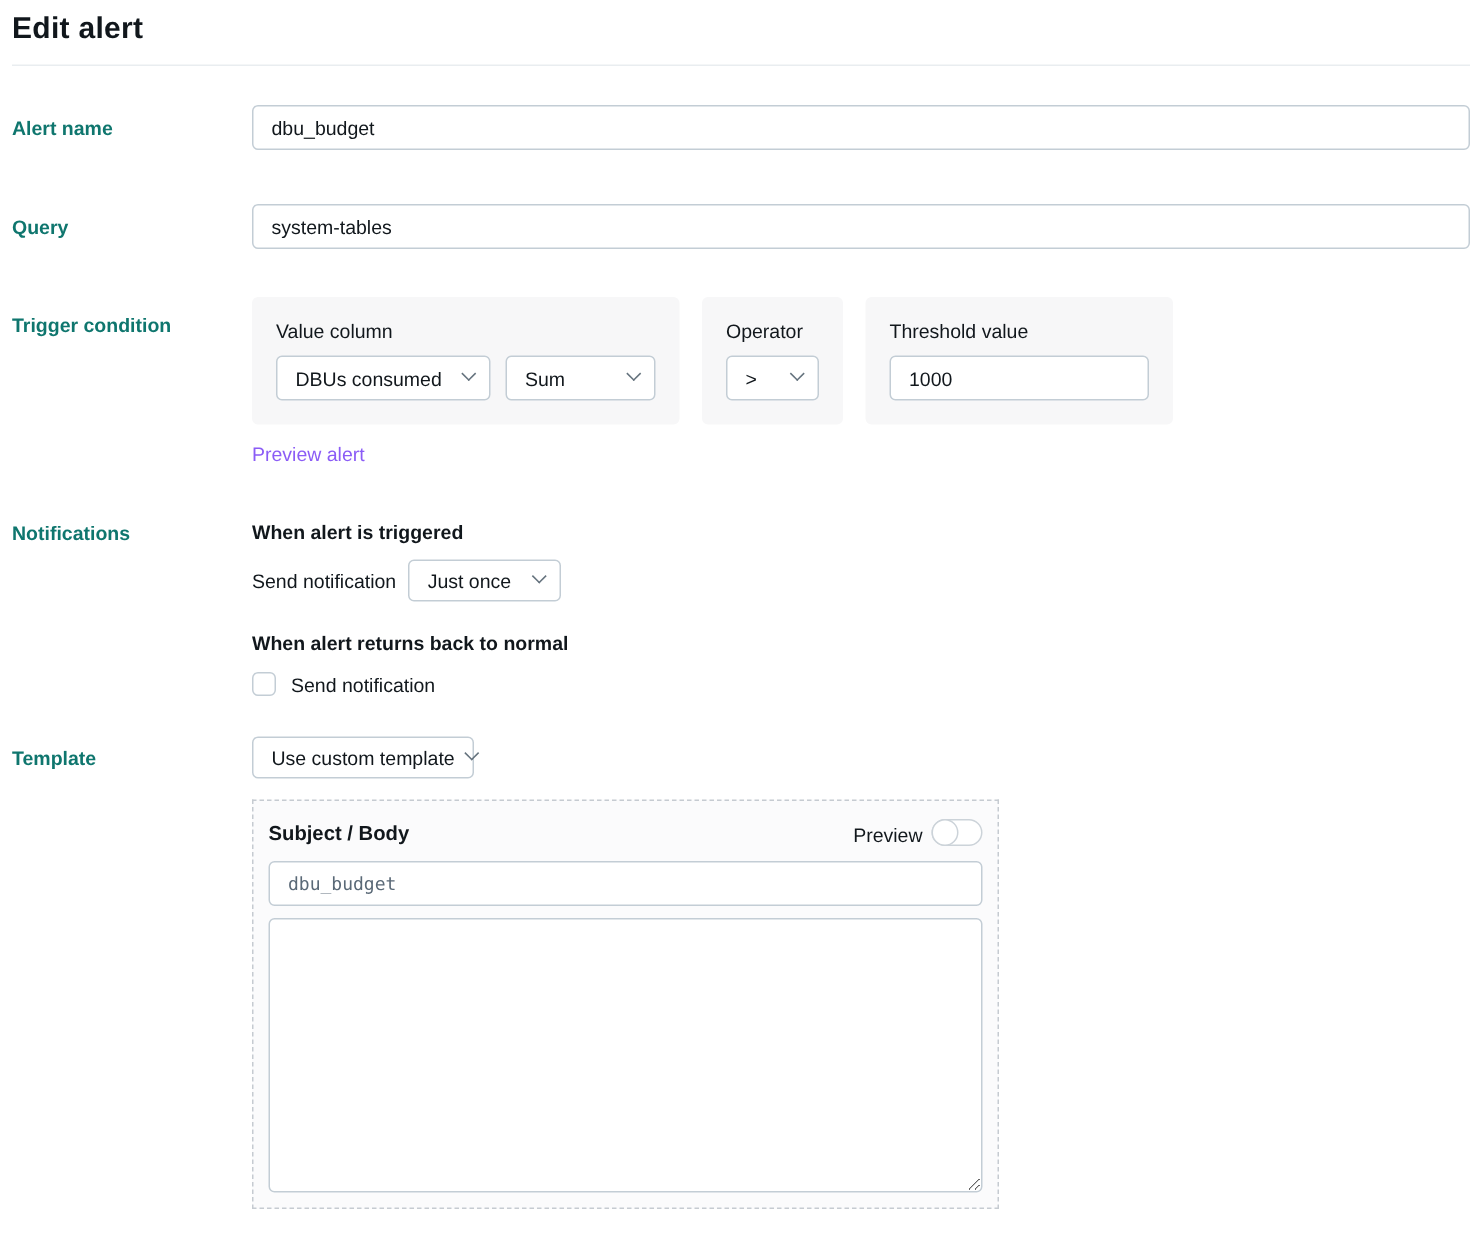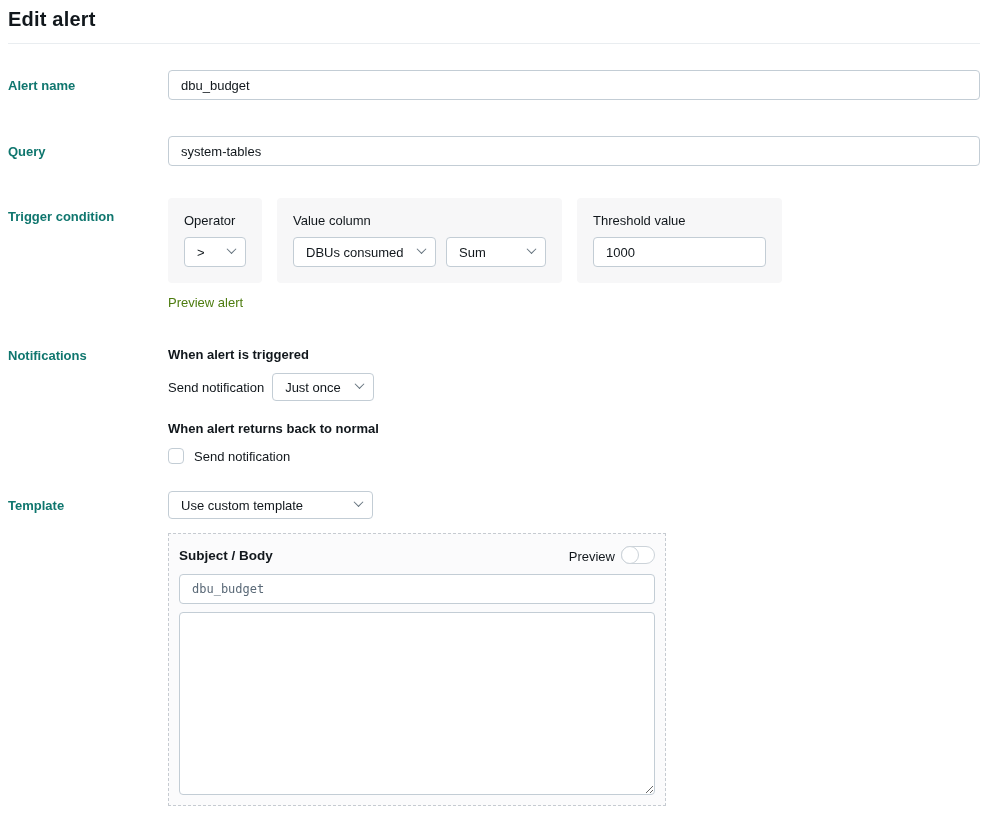--- a/index.html
+++ b/index.html
@@ -60,33 +60,33 @@
   .chev {
     width: 7px; height: 7px; flex: 0 0 auto;
     border-right: 1.5px solid #64727d; border-bottom: 1.5px solid #64727d;
     transform: rotate(45deg) translate(-1px,-1px); margin-top: -3px;
   }
   .sel-value-column { width: 143px; }
   .sel-aggregation { width: 100px; }
   .sel-operator { width: 62px; }
   .threshold-input { width: 173px; }
 
-  .link { color: #4d7c0f; text-decoration: none; cursor: pointer; display: inline-block; }
+  .link { color: #8b5cf6; text-decoration: none; cursor: pointer; display: inline-block; }
   .preview-alert { margin-top: 12px; }
 
   .notif-heading { font-weight: 600; margin: 0 0 11px 0; }
   .freq-row { display: flex; align-items: center; gap: 8px; margin-bottom: 20px; }
   .sel-frequency { width: 102px; height: 28px; }
   .checkbox-row { display: flex; align-items: center; gap: 10px; margin-top: 12px; }
   .checkbox {
     width: 16px; height: 16px; border: 1px solid #c3cdd5; border-radius: 4px;
     background: #fff; cursor: pointer; flex: 0 0 auto;
   }
 
-  .sel-template { width: 205px; height: 28px; }
+  .sel-template { width: 148px; height: 28px; }
   .template-box {
     margin-top: 14px; width: 498px;
     border: 1px dashed #c6cbd1; background: #fbfbfc;
     padding: 10px;
   }
   .template-header {
     display: flex; align-items: center; justify-content: space-between;
     margin: 2px 0 10px 0;
   }
   .template-header .heading { font-weight: 600; font-size: 13.5px; }
@@ -142,46 +142,46 @@
     <div class="row-label">Query</div>
     <div class="row-content">
       <input type="text" class="text-input" value="system-tables" style="">
     </div>
   </div>
 
   <div class="row row-trigger">
     <div class="row-label">Trigger condition</div>
     <div class="row-content">
       <div class="panels">
-
-        <div class="panel">
-          <div class="panel-label">Operator</div>
-          <div class="panel-controls">
-            <div class="select sel-operator">
-              <span>&gt;</span>
-              <span class="chev"></span>
-            </div>
-          </div>
-        </div>
 
         <div class="panel">
           <div class="panel-label">Value column</div>
           <div class="panel-controls">
             <div class="select sel-value-column">
               <span>DBUs consumed</span>
               <span class="chev"></span>
             </div>
             <div class="select sel-aggregation">
               <span>Sum</span>
               <span class="chev"></span>
             </div>
           </div>
         </div>
 
         <div class="panel">
+          <div class="panel-label">Operator</div>
+          <div class="panel-controls">
+            <div class="select sel-operator">
+              <span>&gt;</span>
+              <span class="chev"></span>
+            </div>
+          </div>
+        </div>
+
+        <div class="panel">
           <div class="panel-label">Threshold value</div>
           <div class="panel-controls">
             <input type="text" class="text-input threshold-input" value="1000" style="">
           </div>
         </div>
 
       </div>
       <a class="link preview-alert">Preview alert</a>
     </div>
   </div>

